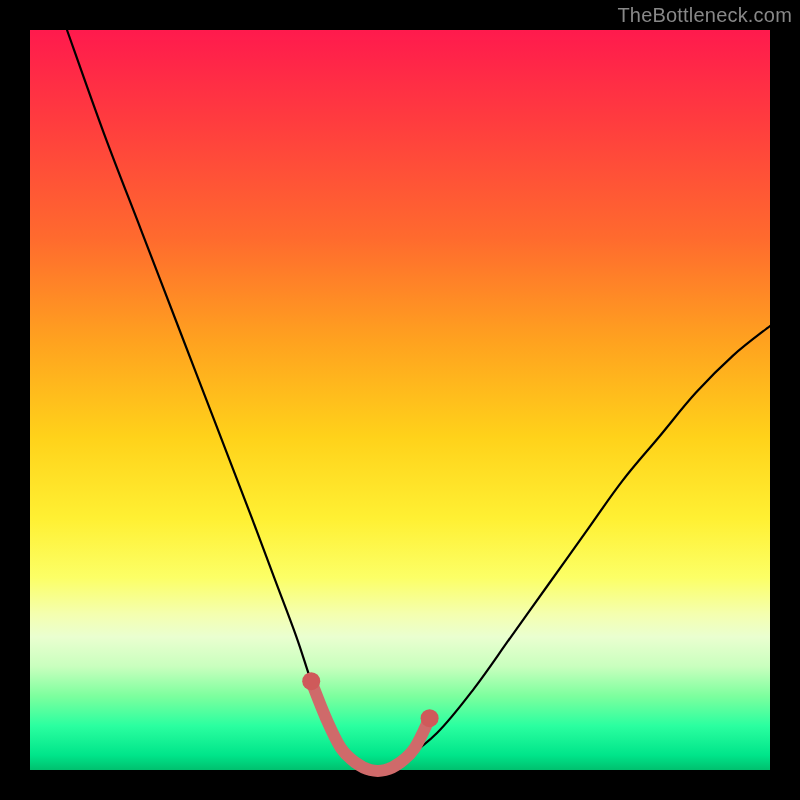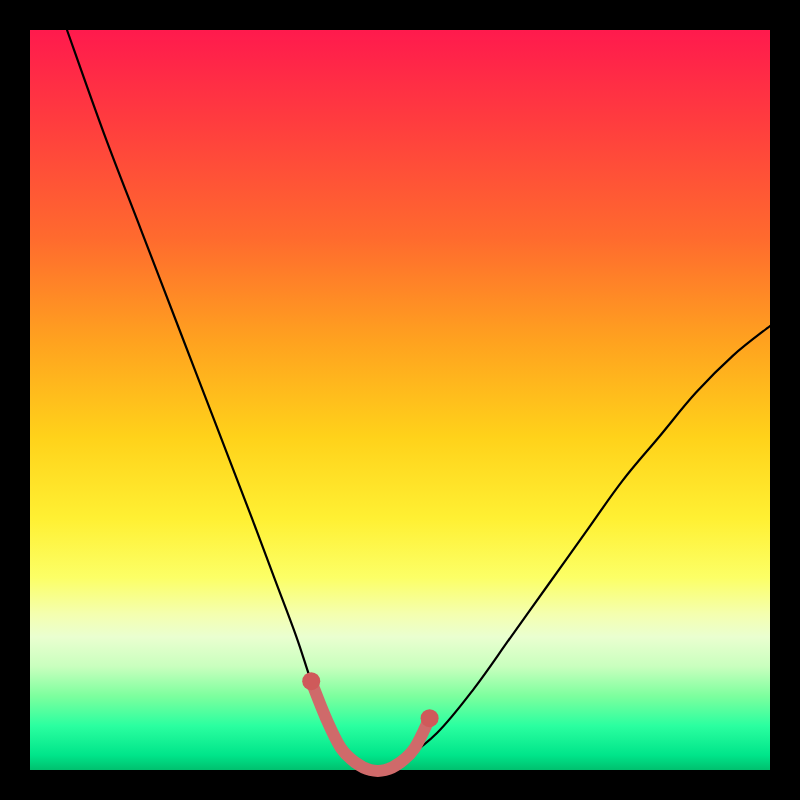--- a/index.html
+++ b/index.html
@@ -68,13 +68,14 @@
   <div class="plot">
     <svg class="curves" viewBox="0 0 740 740" preserveAspectRatio="none">
       <path id="curve-path" fill="none" stroke="#000000" stroke-width="2.2" stroke-linecap="round" stroke-linejoin="round" d="M 37.00 0.00 C 43.66 18.65, 60.68 67.64, 74.00 103.60 C 87.32 139.56, 97.68 165.17, 111.00 199.80 C 124.32 234.43, 134.68 261.37, 148.00 296.00 C 161.32 330.63, 171.68 357.57, 185.00 392.20 C 198.32 426.83, 211.34 460.43, 222.00 488.40 C 232.66 516.37, 236.21 526.29, 244.20 547.60 C 252.19 568.91, 259.74 588.15, 266.40 606.80 C 273.06 625.45, 275.87 636.55, 281.20 651.20 C 286.53 665.85, 290.67 676.21, 296.00 688.20 C 301.33 700.19, 305.47 709.81, 310.80 717.80 C 316.13 725.79, 320.27 728.60, 325.60 732.60 C 330.93 736.60, 335.07 738.67, 340.40 740.00 C 345.73 741.33, 349.87 741.33, 355.20 740.00 C 360.53 738.67, 360.68 739.26, 370.00 732.60 C 379.32 725.94, 393.68 716.32, 407.00 703.00 C 420.32 689.68, 430.68 675.92, 444.00 658.60 C 457.32 641.28, 467.68 625.45, 481.00 606.80 C 494.32 588.15, 504.68 573.65, 518.00 555.00 C 531.32 536.35, 541.68 521.85, 555.00 503.20 C 568.32 484.55, 578.68 468.72, 592.00 451.40 C 605.32 434.08, 615.68 422.98, 629.00 407.00 C 642.32 391.02, 652.68 377.25, 666.00 362.60 C 679.32 347.95, 689.68 337.59, 703.00 325.60 C 716.32 313.61, 733.34 301.33, 740.00 296.00"></path>
       <path id="highlight-path" fill="none" stroke="#cf6a6a" stroke-width="12" stroke-linecap="round" stroke-linejoin="round" d="M 281.20 651.20 C 283.86 657.86, 290.67 676.21, 296.00 688.20 C 301.33 700.19, 305.47 709.81, 310.80 717.80 C 316.13 725.79, 320.27 728.60, 325.60 732.60 C 330.93 736.60, 335.07 738.67, 340.40 740.00 C 345.73 741.33, 349.87 741.33, 355.20 740.00 C 360.53 738.67, 364.67 736.60, 370.00 732.60 C 375.33 728.60, 379.47 725.79, 384.80 717.80 C 390.13 709.81, 396.94 693.53, 399.60 688.20"></path>
       <g id="highlight-dots">
           <circle cx="281.20" cy="651.20" r="9" fill="#cf5a5a"></circle>
           <circle cx="399.60" cy="688.20" r="9" fill="#cf5a5a"></circle>
         </g>
     </svg>
   </div>
+  <div class="watermark">TheBottleneck.com</div>
 </div>
 
 </body></html>

